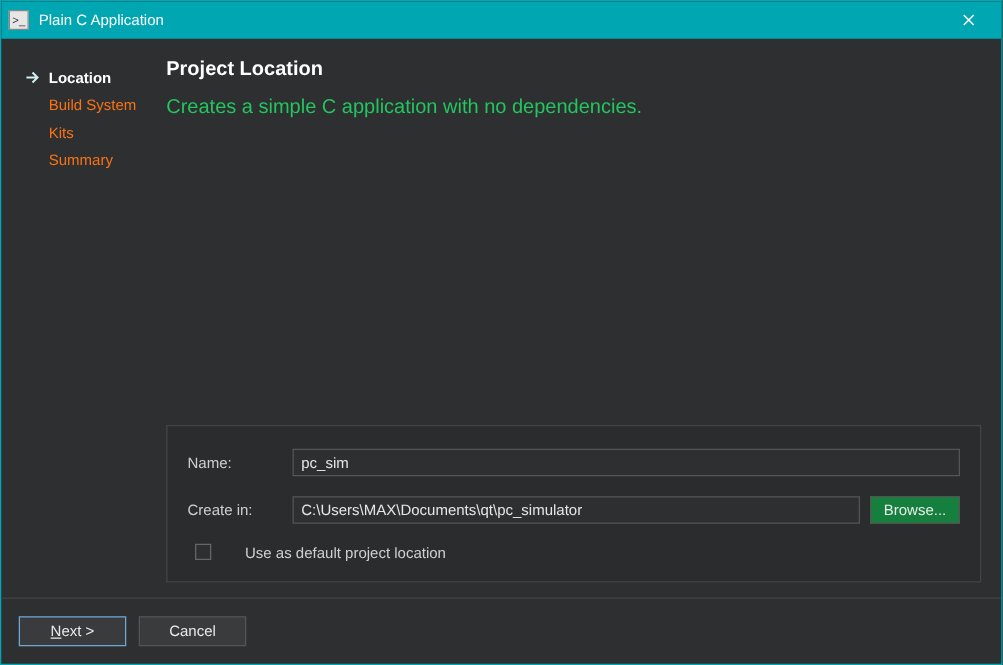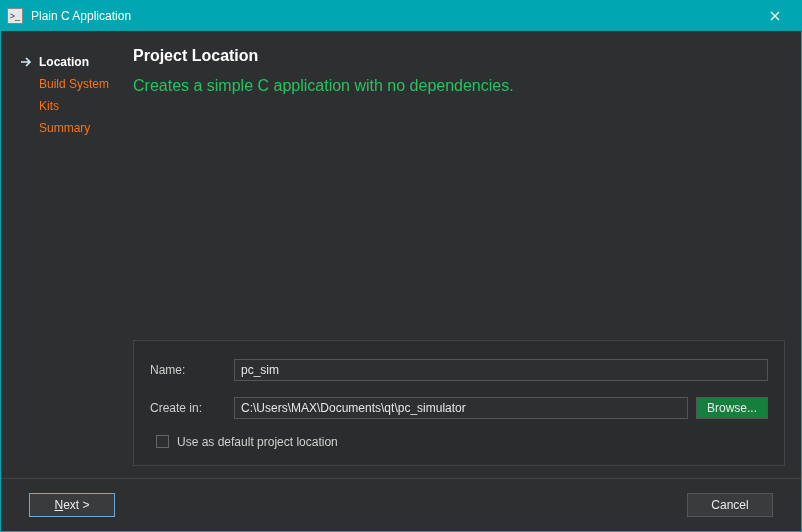--- a/index.html
+++ b/index.html
@@ -128,20 +128,21 @@
     background: #15803d;
     color: #eaeaea;
     font-size: 12px;
     padding: 0 10px;
     font-family: inherit;
   }
   .checkbox-row {
     display: flex;
     align-items: flex-start;
     padding-left: 6px;
+    gap: 19px;
   }
   .cb {
     width: 13px; height: 13px;
     border: 1px solid #666;
     background: #2e2f30;
     margin-right: 8px;
     display: inline-block;
   }
   .cb-label { color: #d0d0d0; font-size: 12px; }
 
@@ -149,22 +150,22 @@
     border: none;
     border-top: 1px solid #444;
     margin: 0;
   }
 
   
   .footer {
     height: 52px;
     display: flex;
     align-items: center;
-    justify-content: space-between;
-    padding: 0 28px;
+    justify-content: flex-start;
+    padding: 0 14px;
     gap: 10px;
     flex-shrink: 0;
   }
   .footer button {
     height: 24px;
     min-width: 86px;
     border: 1px solid #555;
     background: #3a3b3c;
     color: #eaeaea;
     font-size: 12px;

